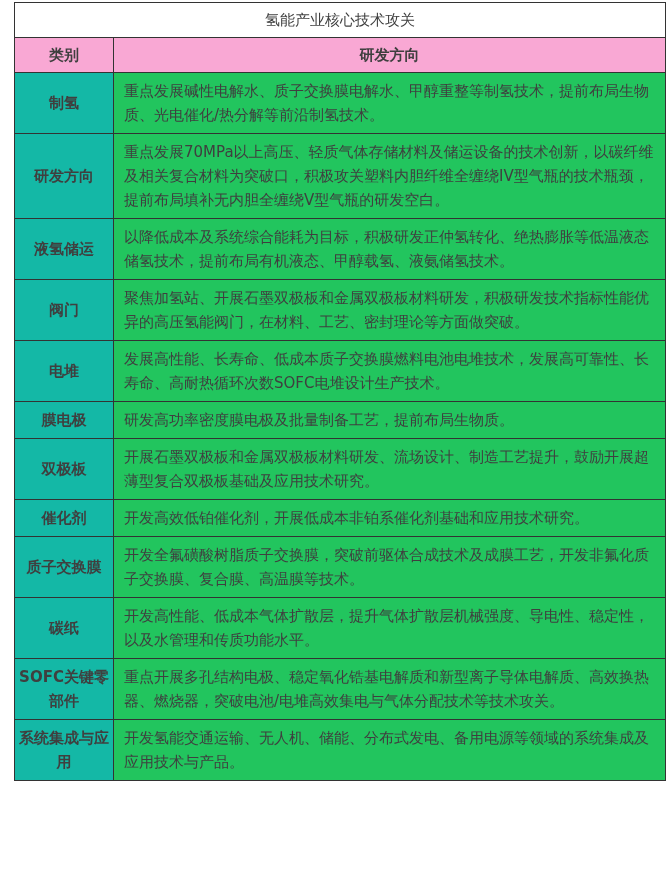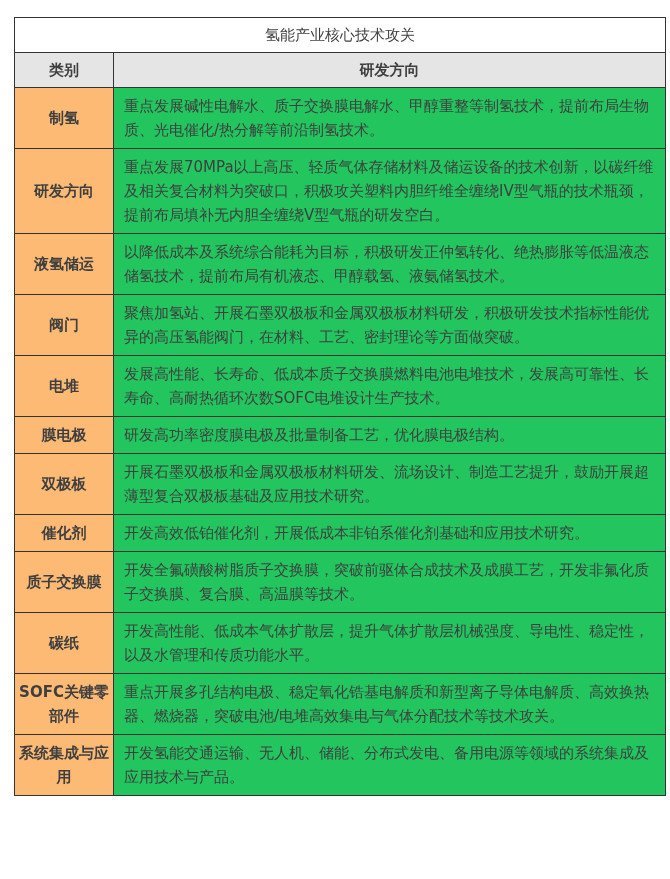--- a/index.html
+++ b/index.html
@@ -6,21 +6,21 @@
   html, body {
     margin: 0;
     padding: 0;
     background: #ffffff;
     font-family: "DejaVu Sans", "Liberation Sans", sans-serif;
   }
   .page {
     width: 670px;
     height: 879px;
     background: #ffffff;
-    padding: 17px 0 0 14px;
+    padding: 2px 0 0 14px;
   }
   table.tech-table {
     border-collapse: collapse;
     table-layout: fixed;
     width: 651px;
     color: #3f3f3f;
     font-size: 15px;
   }
   table.tech-table td {
     border: 1px solid #333333;
@@ -29,28 +29,28 @@
   }
   td.title-cell {
     text-align: center;
     padding: 5px 8px;
     font-weight: normal;
     background: #ffffff;
   }
   td.header-cell {
     text-align: center;
     font-weight: bold;
-    background: #e5e5e5;
+    background: #f9a8d4;
     padding: 5px 8px;
   }
   td.cat-cell {
     text-align: center;
     font-weight: bold;
     padding: 6px 4px;
-    background: #fdba74;
+    background: #14b8a6;
   }
   td.dir-cell {
     text-align: left;
     padding: 6px 10px;
     background: #22c55e;
   }
   col.c1 { width: 99px; }
   col.c2 { width: 552px; }
 </style>
 </head>
@@ -85,21 +85,21 @@
       <tr>
         <td class="cat-cell">阀门</td>
         <td class="dir-cell">聚焦加氢站、开展石墨双极板和金属双极板材料研发，积极研发技术指标性能优异的高压氢能阀门，在材料、工艺、密封理论等方面做突破。</td>
       </tr>
       <tr>
         <td class="cat-cell">电堆</td>
         <td class="dir-cell">发展高性能、长寿命、低成本质子交换膜燃料电池电堆技术，发展高可靠性、长寿命、高耐热循环次数SOFC电堆设计生产技术。</td>
       </tr>
       <tr>
         <td class="cat-cell">膜电极</td>
-        <td class="dir-cell">研发高功率密度膜电极及批量制备工艺，优化膜电极结构。</td>
+        <td class="dir-cell">研发高功率密度膜电极及批量制备工艺，提前布局生物质。</td>
       </tr>
       <tr>
         <td class="cat-cell">双极板</td>
         <td class="dir-cell">开展石墨双极板和金属双极板材料研发、流场设计、制造工艺提升，鼓励开展超薄型复合双极板基础及应用技术研究。</td>
       </tr>
       <tr>
         <td class="cat-cell">催化剂</td>
         <td class="dir-cell">开发高效低铂催化剂，开展低成本非铂系催化剂基础和应用技术研究。</td>
       </tr>
       <tr>

